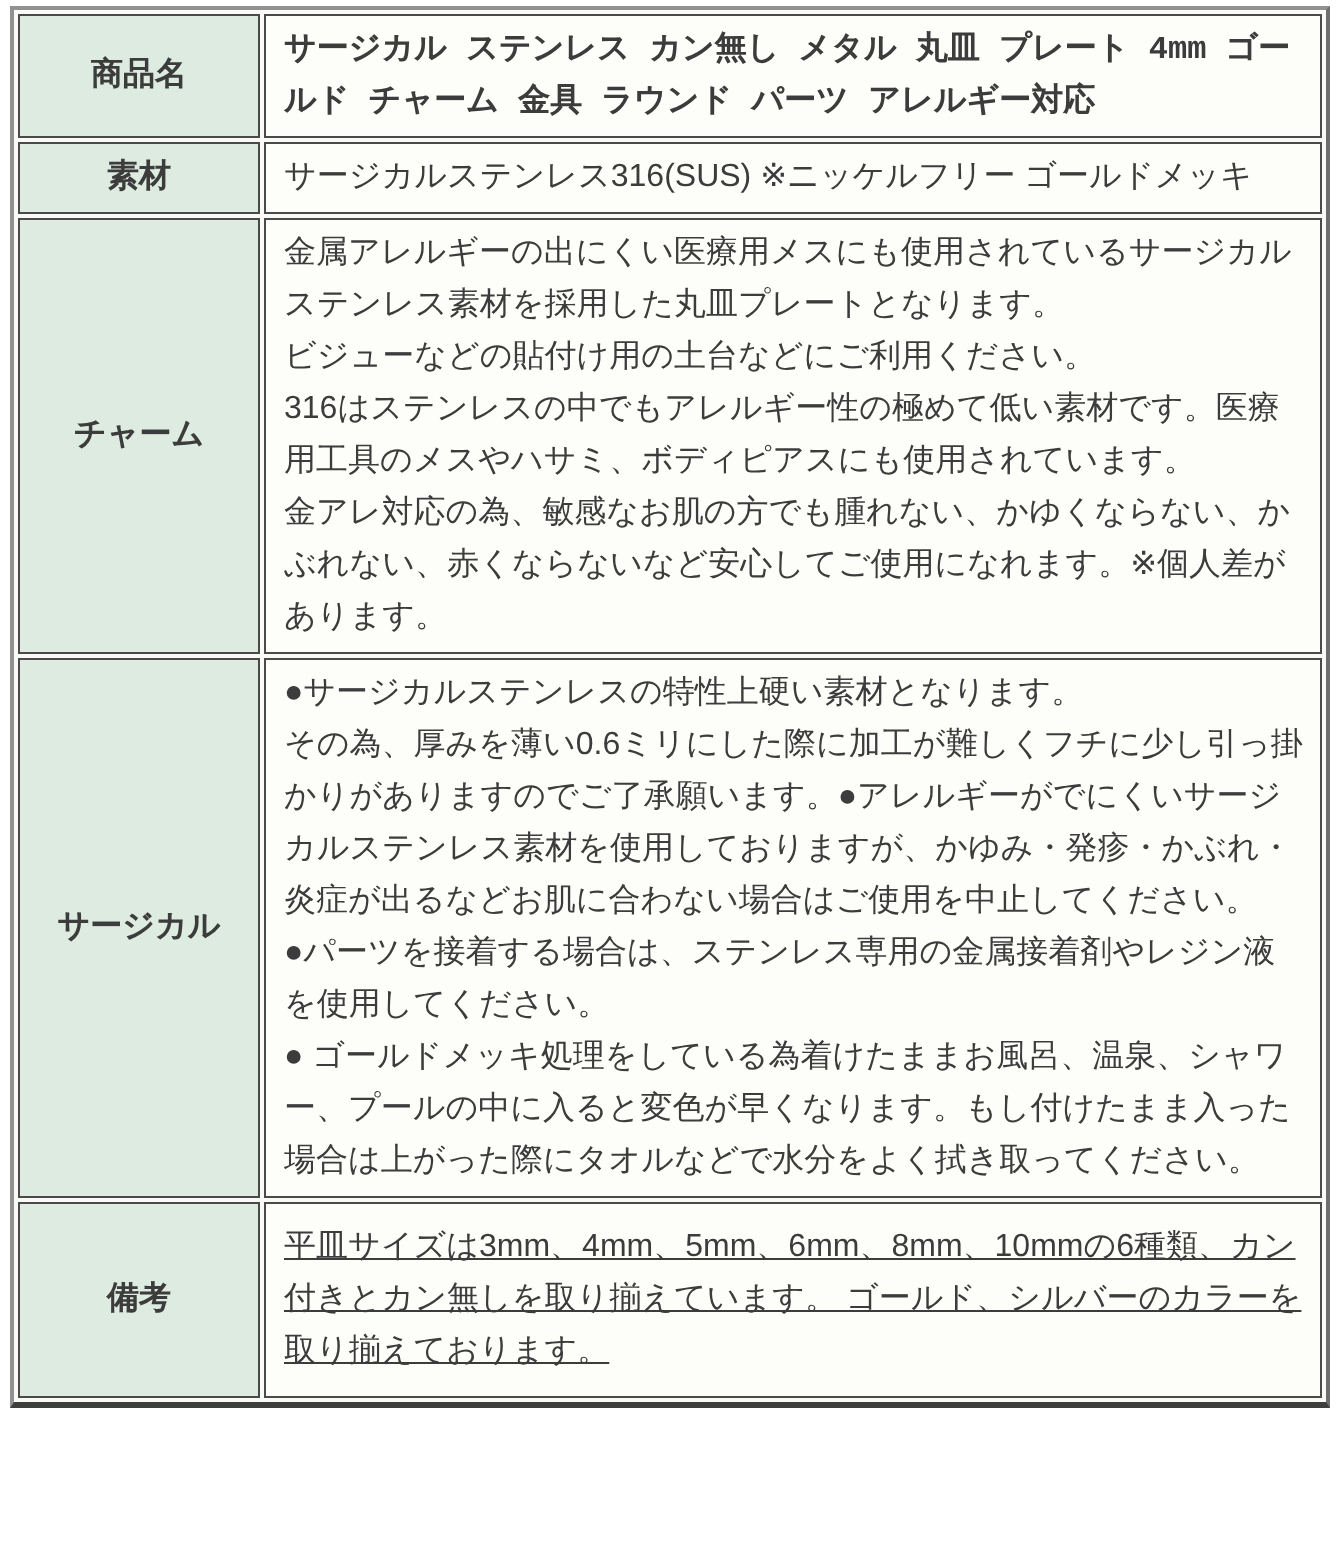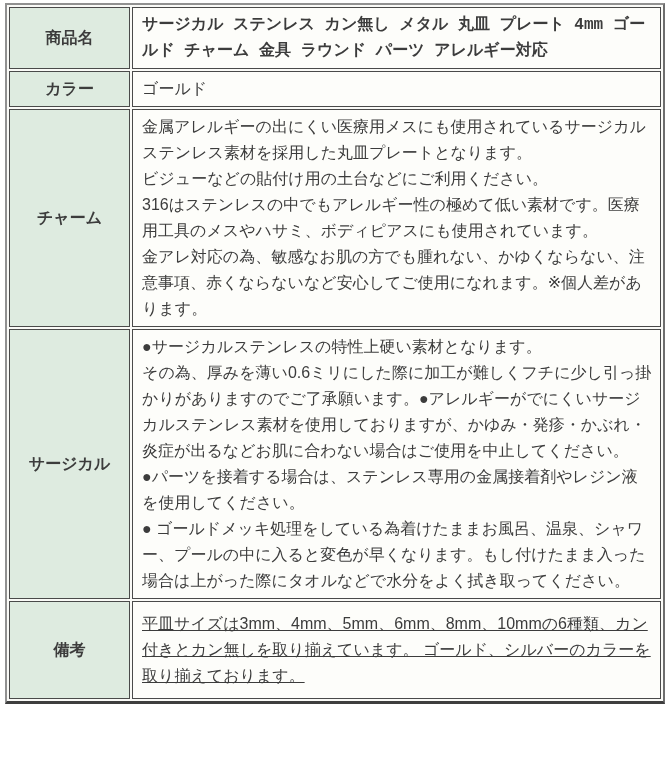--- a/index.html
+++ b/index.html
@@ -71,32 +71,32 @@
 
 <div class="page">
   <table class="spec-table">
     <tbody>
   <tr class="spec-row bold">
     <th class="label-cell">商品名</th>
     <td class="value-cell">サージカル ステンレス カン無し メタル 丸皿 プレート 4mm ゴールド チャーム 金具 ラウンド パーツ アレルギー対応</td>
   </tr>
 
 
+  <tr class="spec-row">
+    <th class="label-cell">素材</th>
+    <td class="value-cell">サージカルステンレス316(SUS) ※ニッケルフリー ゴールドメッキ</td>
+  </tr>
 
-  <tr class="spec-row">
-    <th class="label-cell">カラー</th>
-    <td class="value-cell">ゴールド</td>
-  </tr>
 
   <tr class="spec-row">
     <th class="label-cell">チャーム</th>
     <td class="value-cell">金属アレルギーの出にくい医療用メスにも使用されているサージカルステンレス素材を採用した丸皿プレートとなります。
 ビジューなどの貼付け用の土台などにご利用ください。
 316はステンレスの中でもアレルギー性の極めて低い素材です。医療用工具のメスやハサミ、ボディピアスにも使用されています。
-金アレ対応の為、敏感なお肌の方でも腫れない、かゆくならない、注意事項、赤くならないなど安心してご使用になれます。※個人差があります。</td>
+金アレ対応の為、敏感なお肌の方でも腫れない、かゆくならない、かぶれない、赤くならないなど安心してご使用になれます。※個人差があります。</td>
   </tr>
 
   <tr class="spec-row">
     <th class="label-cell">サージカル</th>
     <td class="value-cell">●サージカルステンレスの特性上硬い素材となります。
 その為、厚みを薄い0.6ミリにした際に加工が難しくフチに少し引っ掛かりがありますのでご了承願います。●アレルギーがでにくいサージカルステンレス素材を使用しておりますが、かゆみ・発疹・かぶれ・炎症が出るなどお肌に合わない場合はご使用を中止してください。
 ●パーツを接着する場合は、ステンレス専用の金属接着剤やレジン液を使用してください。
 ● ゴールドメッキ処理をしている為着けたままお風呂、温泉、シャワー、プールの中に入ると変色が早くなります。もし付けたまま入った場合は上がった際にタオルなどで水分をよく拭き取ってください。</td>
   </tr>
 

